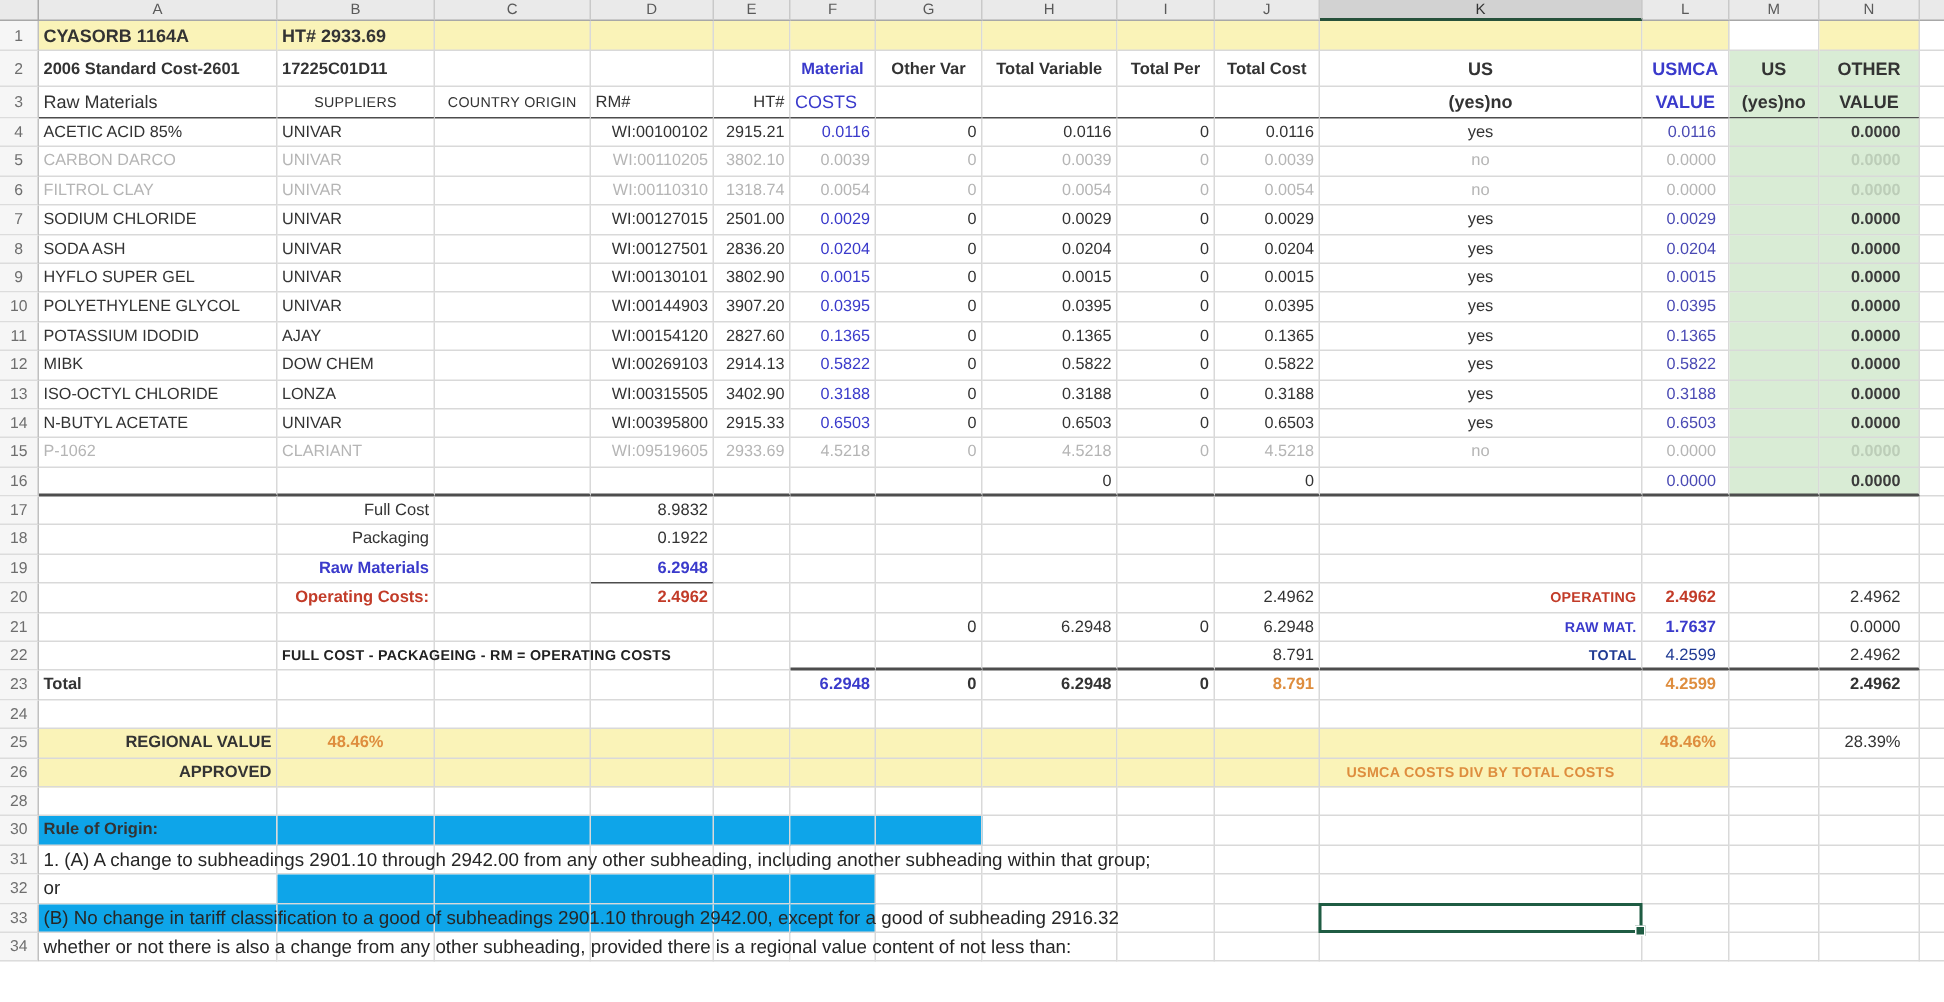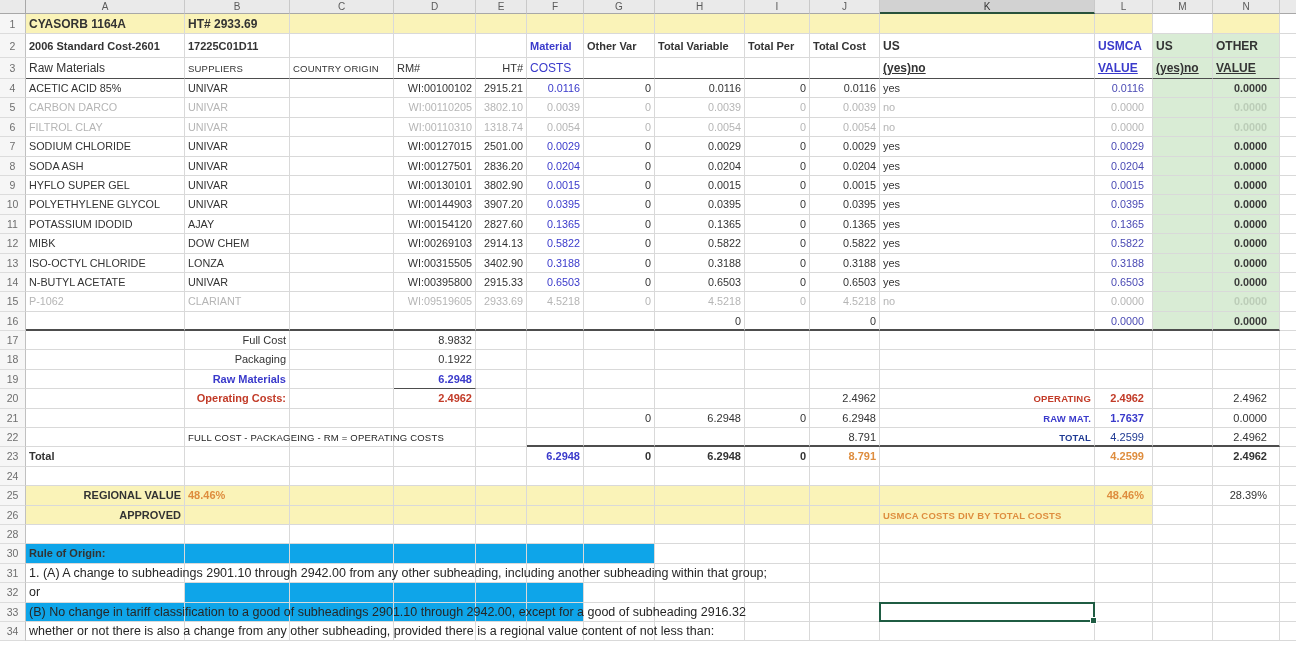--- a/index.html
+++ b/index.html
@@ -16,35 +16,35 @@
       text-align:center;font-size:10px;color:#5A5A5A;overflow:hidden;}
   .hc.selected{background:#D2D2D2;border-bottom:2px solid #27513B;color:#333;}
   
   .row{display:flex;height:19.4px;line-height:19px;}
   .r1{height:20px;line-height:20px}.r2{height:24px;line-height:24px}.r3{height:21px;line-height:21px}
   .rn{box-sizing:border-box;width:26px;background:#F6F6F6;border-right:1px solid #C0C0C0;border-bottom:1px solid #DCDCDC;
       text-align:center;font-size:10.5px;color:#6E6E6E;overflow:hidden;}
   .c{box-sizing:border-box;border-right:1px solid #D9D9D9;border-bottom:1px solid #D9D9D9;
      padding:0 3px;overflow:hidden;white-space:nowrap;font-size:10.8px;color:#333;}
   .cX{border-right:none;}
-  .num{text-align:right}.ctr{}.rt{text-align:right}
+  .num{text-align:right}.ctr{text-align:center}.rt{text-align:right}
   .b{font-weight:bold}
   .t13{font-size:12px}.t12{font-size:12px}.t11{font-size:11px}.t9{font-size:9.5px;letter-spacing:.2px}
-  .u{text-decoration:underline}
+  .u{}
   .blue{color:#3A3ACB}.lval{color:#4A4AB4}.navy{color:#1F3A93}.red{color:#C23B28}.orange{color:#DE8D3E}
   .nv{font-weight:bold;color:#3B3B3B}
   .yellow{background:#FAF3B8}.green{background:#D9ECD5}.cyan{background:#0ea5e9}
   .hdr3{border-bottom:1px solid #4D4D4D}
   .bb-dark{border-bottom:1px solid #4D4D4D}
   .bb-thick{border-bottom:2px solid #4D4D4D}
   .mrow.dim .c{color:#B5B5B5}
   .mrow.dim .c.nv{color:#BCCDB8}
   .ovf{overflow:visible;position:relative;z-index:5;white-space:nowrap}
   .rule-text{font-size:12.5px;color:#262626}
-  .note{font-size:9.5px;font-weight:normal;letter-spacing:.2px;color:#222}
+  .note{font-size:9.5px;font-weight:bold;letter-spacing:.2px;color:#222}
   .cL.num{padding-right:8px}
   .cN.num{padding-right:12px}
   
   .selcell{position:relative;overflow:visible}
   .selbox{position:absolute;inset:-1px;border:2px solid #1F5C43;z-index:6;}
   .selhandle{position:absolute;right:-4px;bottom:-4px;width:5px;height:5px;background:#1F5C43;border:1px solid #fff;}
 </style>
 </head>
 <body>
 

